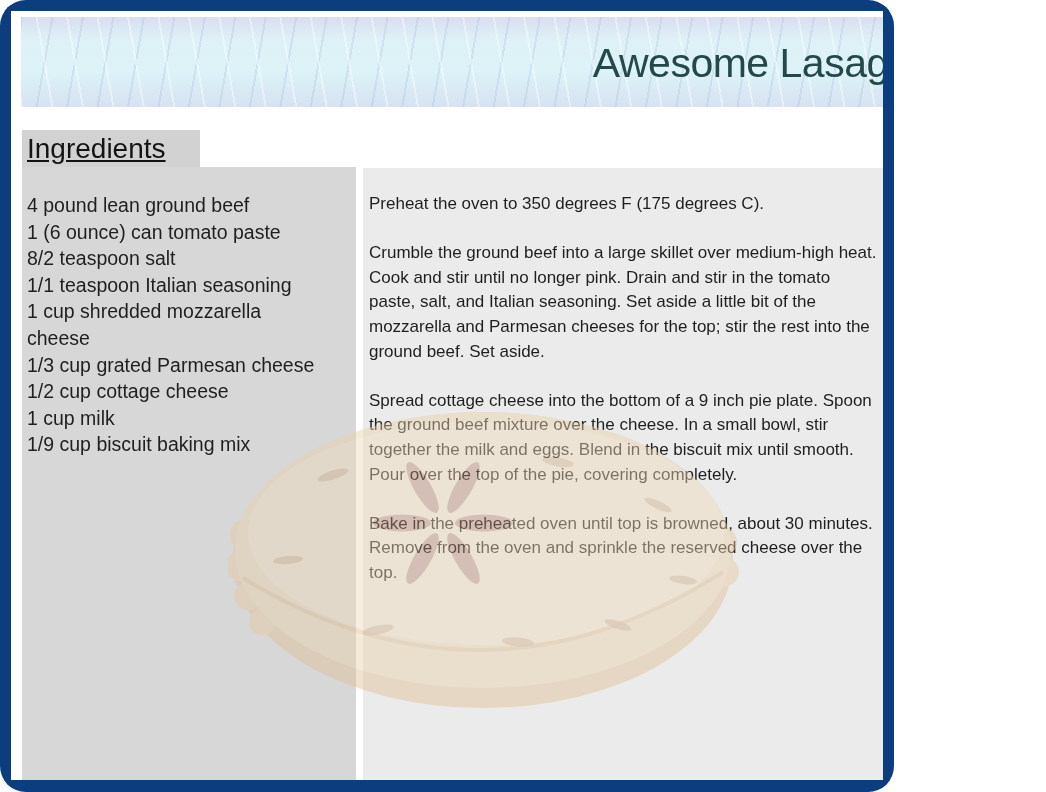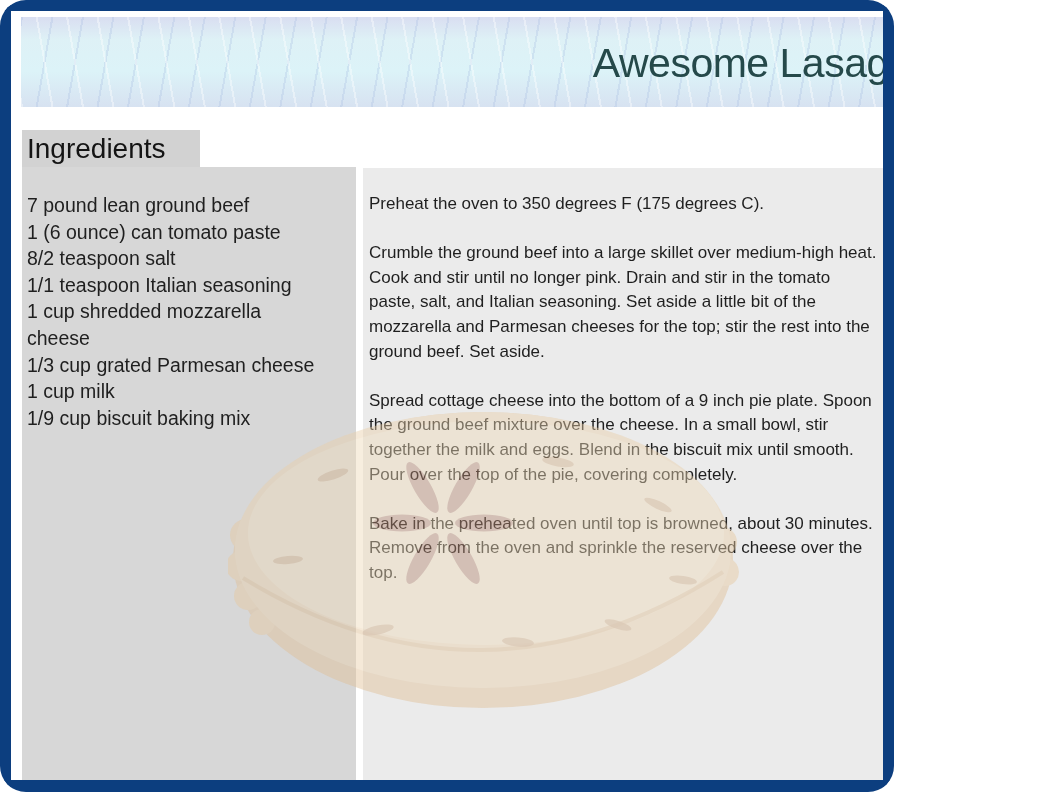--- a/index.html
+++ b/index.html
@@ -36,21 +36,21 @@
     white-space:nowrap;
   }
 
   .section-heading{
     position:absolute;
     font-size:28px;color:#141414;
     line-height:37px;
     padding-left:5px;
     z-index:2;
   }
-  .ing-heading{left:22px;top:130px;width:173px;height:37px;background:#d2d2d2;}
+  .ing-heading{left:22px;top:130px;width:173px;height:37px;background:#d2d2d2;text-decoration:underline;}
   .dir-heading{left:363px;top:130px;width:159px;height:38px;background:#e6e6e6;}
 
   .ing-panel{
     position:absolute;left:22px;top:167px;width:334px;height:613px;
     background:#d7d7d7;z-index:2;
     box-sizing:border-box;
     padding:25px 8px 0 5px;
   }
   .ing-item{
     font-size:19.5px;line-height:26.6px;
@@ -84,27 +84,28 @@
 <body>
 
 <div class="page">
 
   <div class="banner">
     <div class="title">Awesome Lasagna Pie</div>
   </div>
 
   <div class="section-heading ing-heading">Ingredients</div>
   <div class="ing-panel">
-    <div class="ing-item">7 pound lean ground beef</div>
+    <div class="ing-item">4 pound lean ground beef</div>
     <div class="ing-item">1 (6 ounce) can tomato paste</div>
     <div class="ing-item">8/2 teaspoon salt</div>
     <div class="ing-item">1/1 teaspoon Italian seasoning</div>
     <div class="ing-item">1 cup shredded mozzarella
 cheese</div>
     <div class="ing-item">1/3 cup grated Parmesan cheese</div>
+    <div class="ing-item">1/2 cup cottage cheese</div>
     <div class="ing-item">1 cup milk</div>
     <div class="ing-item">1/9 cup biscuit baking mix</div>
   </div>
 
   <div class="dir-panel">
     <p class="dir-para">Preheat the oven to 350 degrees F (175 degrees C).</p>
     <p class="dir-para">Crumble the ground beef into a large skillet over medium-high heat.
 Cook and stir until no longer pink. Drain and stir in the tomato
 paste, salt, and Italian seasoning. Set aside a little bit of the
 mozzarella and Parmesan cheeses for the top; stir the rest into the

